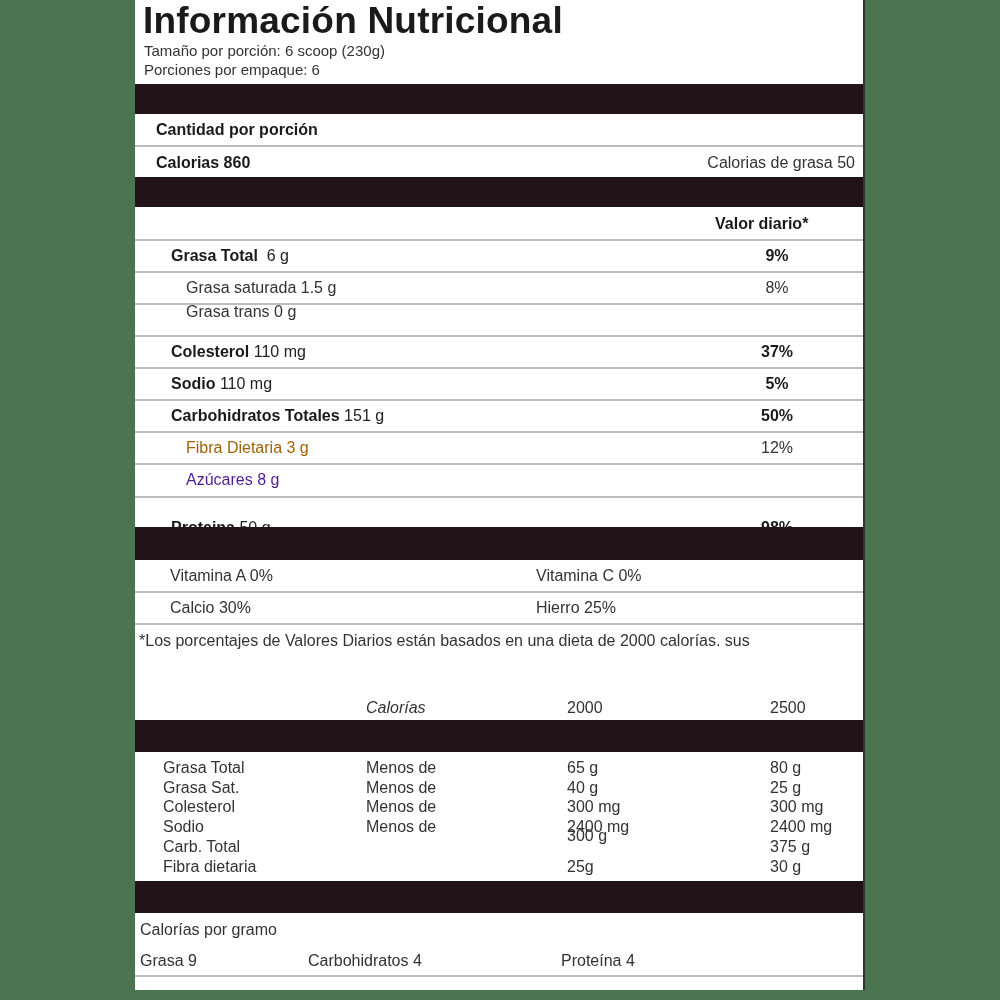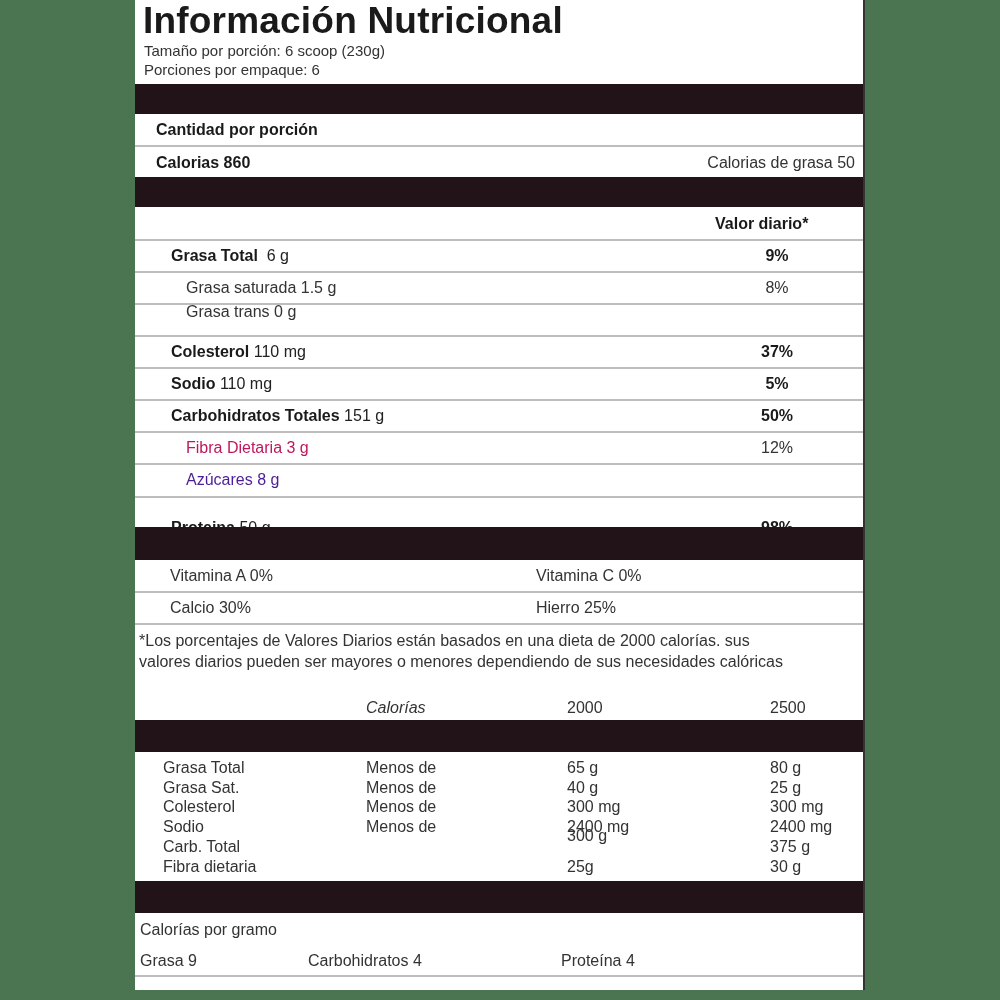--- a/index.html
+++ b/index.html
@@ -85,21 +85,21 @@
   </div>
   <div class="sep" style="top:399px;"></div>
 
   <div class="row" style="top:400px;">
     <span class="name" style="left:36px;"><span class="b">Carbohidratos Totales</span> <span>151 g</span></span>
     <span class="pct b">50%</span>
   </div>
   <div class="sep" style="top:431px;"></div>
 
   <div class="row" style="top:432px;">
-    <span class="name" style="left:51px; color:#be185d;">Fibra Dietaria 3 g</span>
+    <span class="name" style="left:51px; color:#a16207;">Fibra Dietaria 3 g</span>
     <span class="pct" style="color:#333;">12%</span>
   </div>
   <div class="sep" style="top:463px;"></div>
 
   <div class="row" style="top:464px;">
     <span class="name" style="left:51px; color:#4c1d95;">Azúcares 8 g</span>
   </div>
   <div class="sep" style="top:496px;"></div>
 
   <div class="row" style="top:512px;padding-left:24px;">
@@ -110,21 +110,20 @@
   <div class="bar" style="top:527px; height:33px;"></div>
 
   <div class="abs t16" style="left:35px; top:567px; color:#333;">Vitamina A 0%</div>
   <div class="abs t16" style="left:401px; top:567px; color:#333;">Vitamina C 0%</div>
   <div class="sep" style="top:591px;"></div>
   <div class="abs t16" style="left:35px; top:599px; color:#333;">Calcio 30%</div>
   <div class="abs t16" style="left:401px; top:599px; color:#333;">Hierro 25%</div>
   <div class="sep" style="top:623px;"></div>
 
   <div class="abs ref" style="left:4px; top:631px;">*Los porcentajes de Valores Diarios están basados en una dieta de 2000 calorías. sus</div>
-  <div class="abs ref" style="left:4px; top:652px;">valores diarios pueden ser mayores o menores dependiendo de sus necesidades calóricas</div>
 
   <div class="abs ref" style="left:231px; top:698px;font-style:italic;">Calorías</div>
   <div class="abs ref" style="left:432px; top:698px;">2000</div>
   <div class="abs ref" style="left:635px; top:698px;">2500</div>
 
   <div class="bar" style="top:720px; height:32px;"></div>
 
   <div>
     <div class="abs ref" style="left:28px; top:758px;">Grasa Total</div>
     <div class="abs ref" style="left:231px; top:758px;">Menos de</div>

